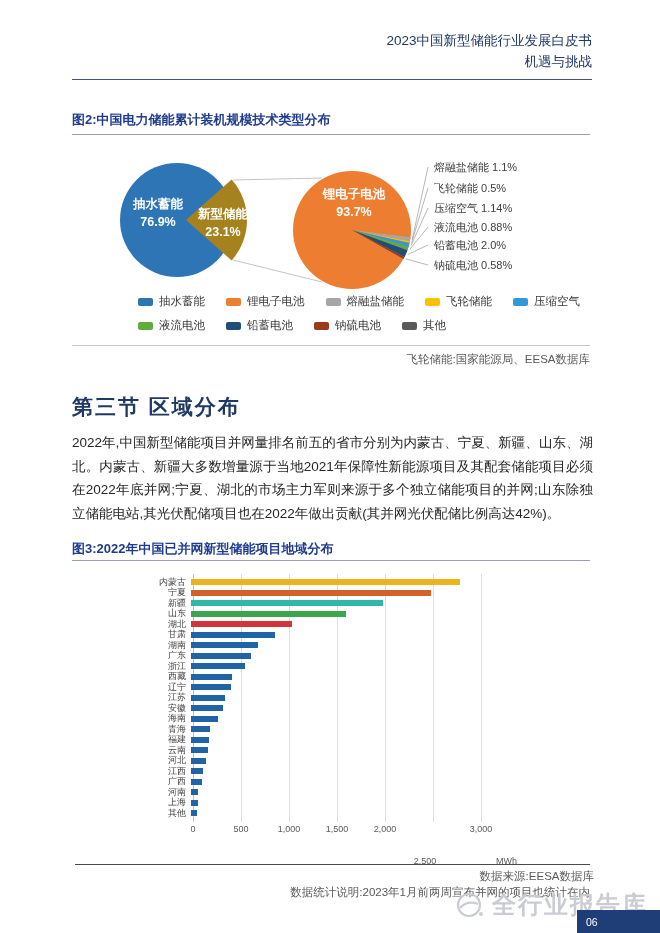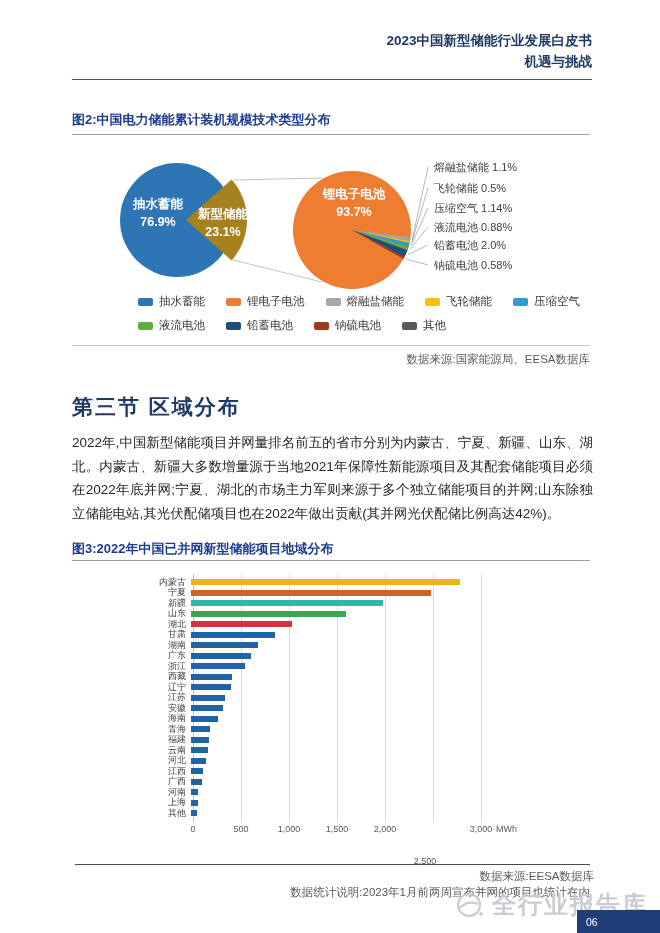--- a/index.html
+++ b/index.html
@@ -1,20 +1,20 @@
 <!DOCTYPE html>
 <html><head>
 <meta charset="utf-8">
 <style>
   html,body{margin:0;padding:0;}
   body{width:660px;height:933px;background:#fff;position:relative;overflow:hidden;
        font-family:"Liberation Sans","DejaVu Sans",sans-serif;}
   .abs{position:absolute;}
   
-  .header{top:30px;right:68px;text-align:right;color:#1F3864;font-weight:bold;
+  .header{top:30px;right:68px;text-align:right;color:#1F3864;font-weight:normal;
           font-size:13.5px;line-height:21px;}
   .header-rule{top:79px;left:72px;right:68px;height:1px;background:#46527A;}
   
   .fig-title{color:#1E3B8F;font-weight:bold;font-size:13px;}
   .fig2-title{top:111px;left:72px;}
   .fig2-rule{top:134px;left:72px;right:70px;height:1px;background:#97A1B4;}
   .fig2-chart{top:142px;left:70px;width:520px;height:152px;}
   .pie-label{fill:#fff;font-weight:bold;font-size:12.5px;text-anchor:middle;
              font-family:"Liberation Sans","DejaVu Sans",sans-serif;}
   .callout-text{fill:#404040;font-size:11px;
@@ -38,21 +38,21 @@
   .fig3-chart{top:577px;left:72px;width:470px;height:262px;}
   .fig3-grid{position:absolute;left:121px;top:-3px;width:290px;height:248px;}
   .gridline{position:absolute;top:0;bottom:0;width:1px;background:#DCDCDC;}
   .bar-row{display:flex;align-items:center;height:10.5px;position:relative;}
   .bar-label{width:114px;text-align:right;padding-right:5px;font-size:9px;color:#404040;
              white-space:nowrap;flex:none;}
   .bar-track{position:relative;height:100%;flex:1;}
   .bar{position:absolute;top:2px;height:6px;}
   .fig3-axis{position:absolute;left:121px;top:247px;width:340px;height:14px;font-size:9px;color:#595959;}
   .tick{position:absolute;transform:translateX(-50%);white-space:nowrap;}
-  .unit{position:absolute;white-space:nowrap;}
+  .unit{position:absolute;white-space:nowrap;margin-top:32px;}
   
   .footer-rule{top:864px;left:75px;right:70px;height:1px;background:#4A4A4A;}
   .fig3-source{top:869px;right:66px;}
   .fig3-note{top:885px;right:70px;}
   .watermark{top:889px;right:12px;display:flex;align-items:center;color:#C9CDD3;
              font-size:24px;letter-spacing:2px;font-weight:bold;}
   .watermark svg{margin-right:4px;}
   .pagebar{top:910px;left:577px;right:0;bottom:0;background:#1F3E78;color:#fff;
            font-size:10.5px;display:flex;align-items:center;padding-left:9px;}
 </style>
@@ -139,21 +139,21 @@
         <span class="legend-label">钠硫电池</span>
       </div>
       <div class="legend-item">
         <span class="legend-swatch" style="background: rgb(89, 89, 89);"></span>
         <span class="legend-label">其他</span>
       </div>
     </div>
   </div>
 
 <div class="abs fig2-source-rule"></div>
-<div class="abs source-text fig2-source">数据来源:国家能源局、EESA数据库</div>
+<div class="abs source-text fig2-source">飞轮储能:国家能源局、EESA数据库</div>
 
 <div class="abs section-heading">第三节 区域分布</div>
 <div class="abs paragraph">2022年,中国新型储能项目并网量排名前五的省市分别为内蒙古、宁夏、新疆、山东、湖北。内蒙古、新疆大多数增量源于当地2021年保障性新能源项目及其配套储能项目必须在2022年底并网;宁夏、湖北的市场主力军则来源于多个独立储能项目的并网;山东除独立储能电站,其光伏配储项目也在2022年做出贡献(其并网光伏配储比例高达42%)。</div>
 
 <div class="abs fig-title fig3-title">图3:2022年中国已并网新型储能项目地域分布</div>
 <div class="abs fig3-rule"></div>
 
 <div class="abs fig3-chart">
   <div class="fig3-grid" id="fig3-grid">
       <div class="gridline" style="left: 0px; background: rgb(192, 192, 192);"></div>

